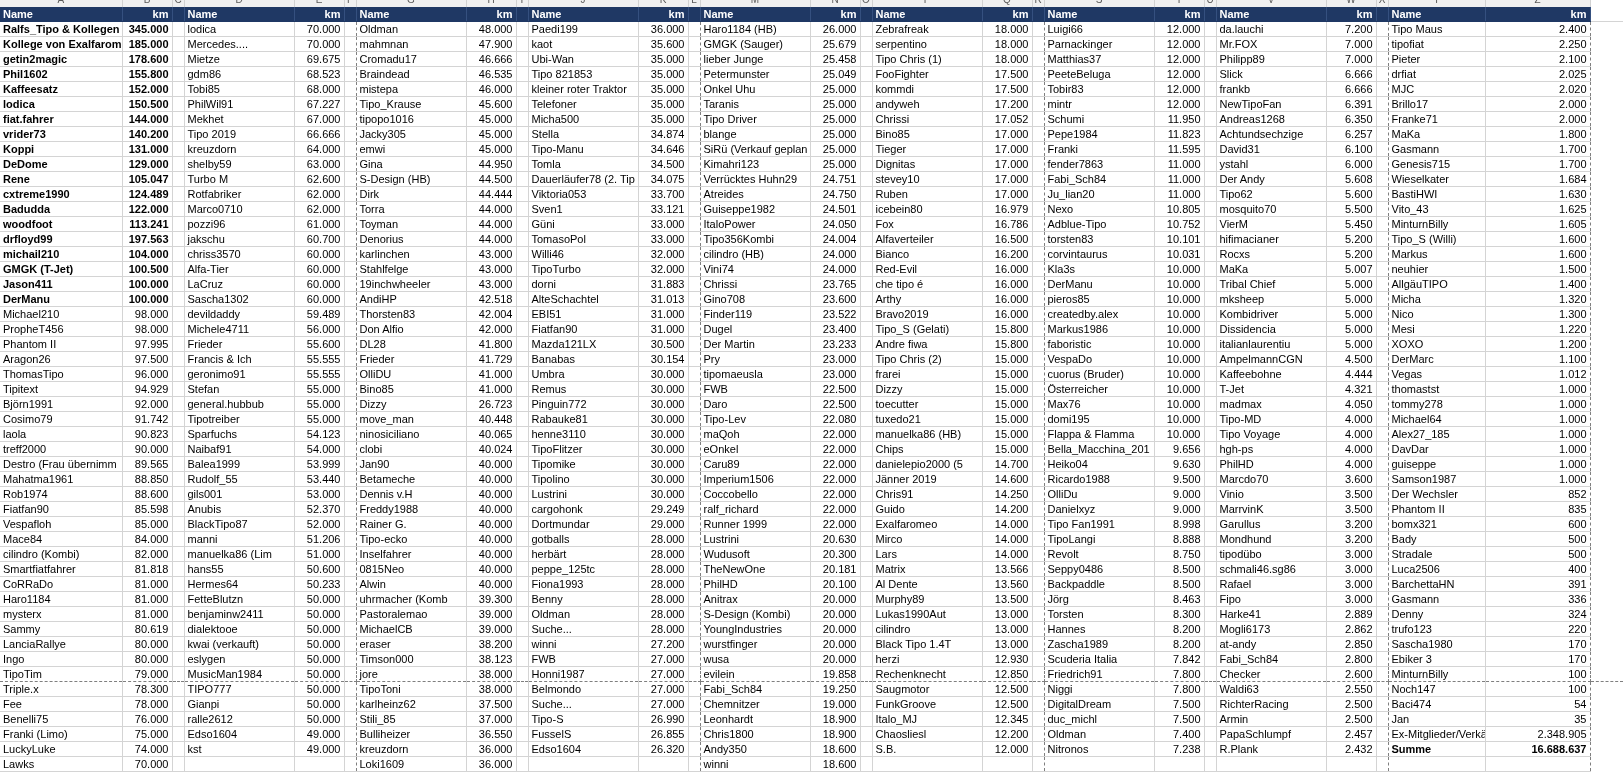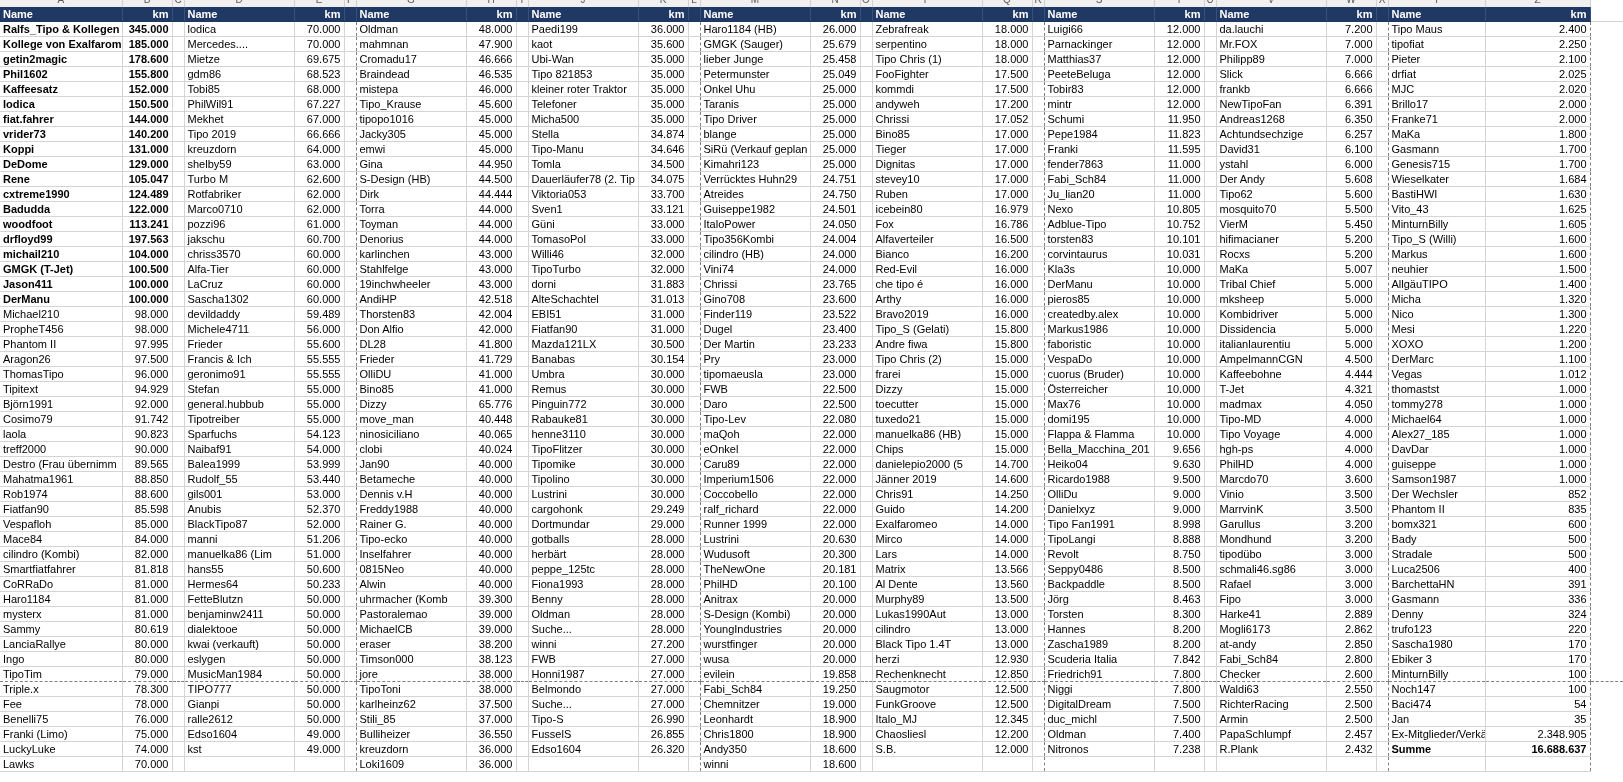--- a/index.html
+++ b/index.html
@@ -892,21 +892,21 @@
         <td class="trail"></td>
       </tr>
       <tr>
         <td>Björn1991</td>
         <td class="km">92.000</td>
         <td class="sp"></td>
         <td>general.hubbub</td>
         <td class="km">55.000</td>
         <td class="sp dr"></td>
         <td>Dizzy</td>
-        <td class="km">65.776</td>
+        <td class="km">26.723</td>
         <td class="sp"></td>
         <td>Pinguin772</td>
         <td class="km">30.000</td>
         <td class="sp dr"></td>
         <td>Daro</td>
         <td class="km">22.500</td>
         <td class="sp"></td>
         <td>toecutter</td>
         <td class="km">15.000</td>
         <td class="sp dr"></td>

